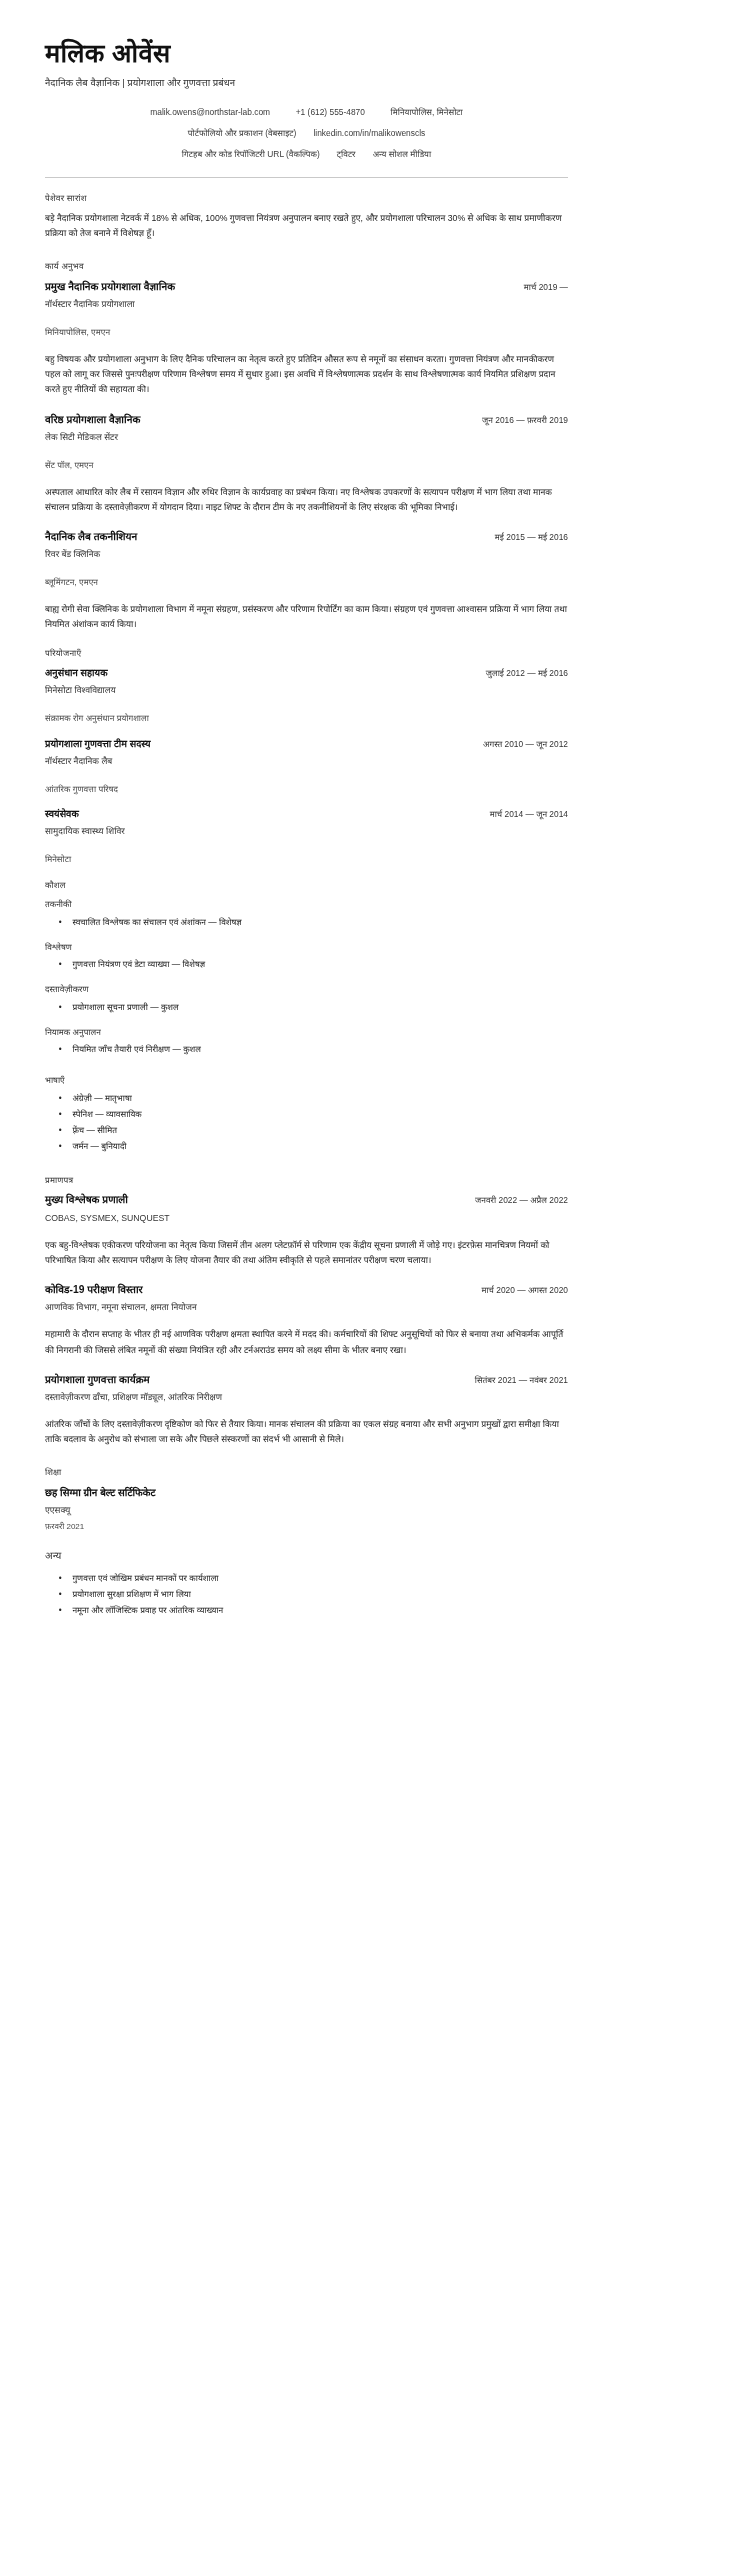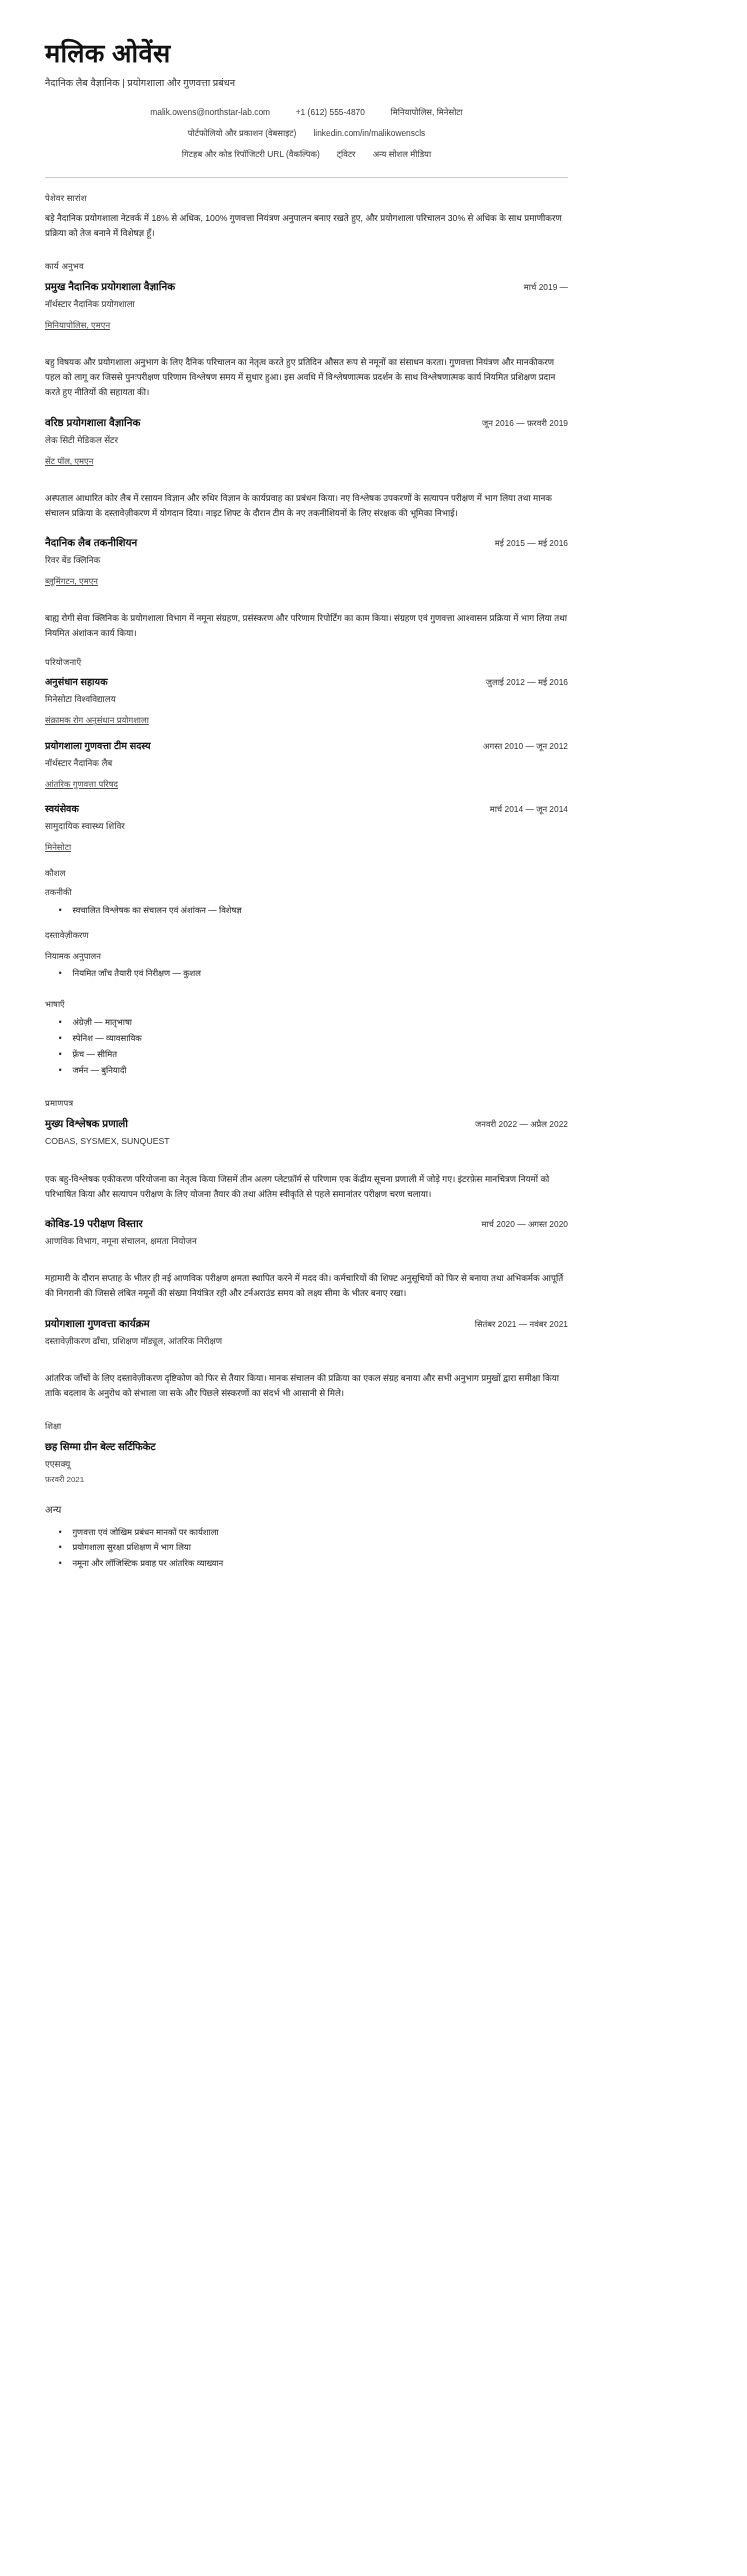--- a/index.html
+++ b/index.html
@@ -99,29 +99,28 @@
   }
   .entry-org {
     font-size: 8.7px;
     color: #333333;
     margin-top: 4.4px;
     line-height: 1.5;
   }
   .entry-loc {
     font-size: 8.4px;
     color: #4a4a4a;
-    margin-top: 8px;
+    margin-top: 15px;
     line-height: 1.5;
-    text-decoration: underline;
   }
   .entry-body {
     font-size: 8.7px;
     line-height: 1.75;
     color: #222222;
-    margin-top: 23px;
+    margin-top: 13px;
     max-width: 660px;
   }
 
   .entry-compact { margin-bottom: 12.5px; }
   .entry-compact .entry-title { font-size: 9.6px; }
 
   
   .skill-group { margin-bottom: 10px; }
   .skill-group-name {
     font-size: 8.4px;
@@ -278,23 +277,32 @@
   <section class="section">
     <div class="section-title">कौशल</div>
 
     <div class="skill-group">
       <div class="skill-group-name">तकनीकी</div>
       <ul class="bullets">
         <li>स्वचालित विश्लेषक का संचालन एवं अंशांकन — विशेषज्ञ</li>
       </ul>
     </div>
 
+    <div class="skill-group">
+      <div class="skill-group-name">विश्लेषण</div>
+      <ul class="bullets">
+        <li>गुणवत्ता नियंत्रण एवं डेटा व्याख्या — विशेषज्ञ</li>
+      </ul>
+    </div>
 
     <div class="skill-group">
       <div class="skill-group-name">दस्तावेज़ीकरण</div>
+      <ul class="bullets">
+        <li>प्रयोगशाला सूचना प्रणाली — कुशल</li>
+      </ul>
     </div>
 
     <div class="skill-group">
       <div class="skill-group-name">नियामक अनुपालन</div>
       <ul class="bullets">
         <li>नियमित जाँच तैयारी एवं निरीक्षण — कुशल</li>
       </ul>
     </div>
 
     <div class="languages-block">

